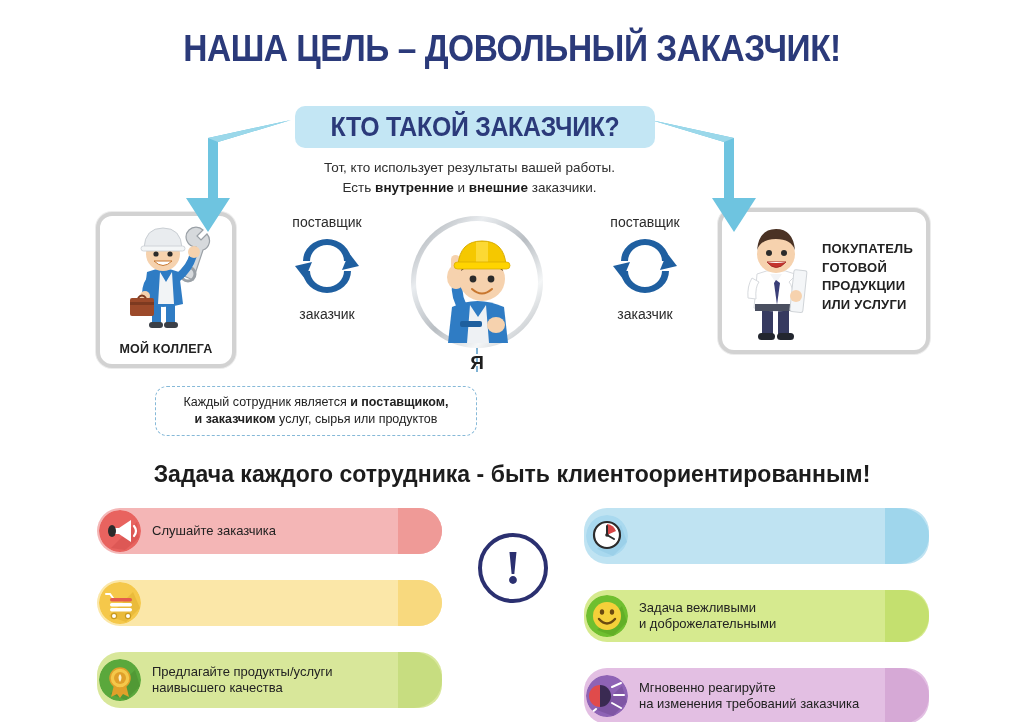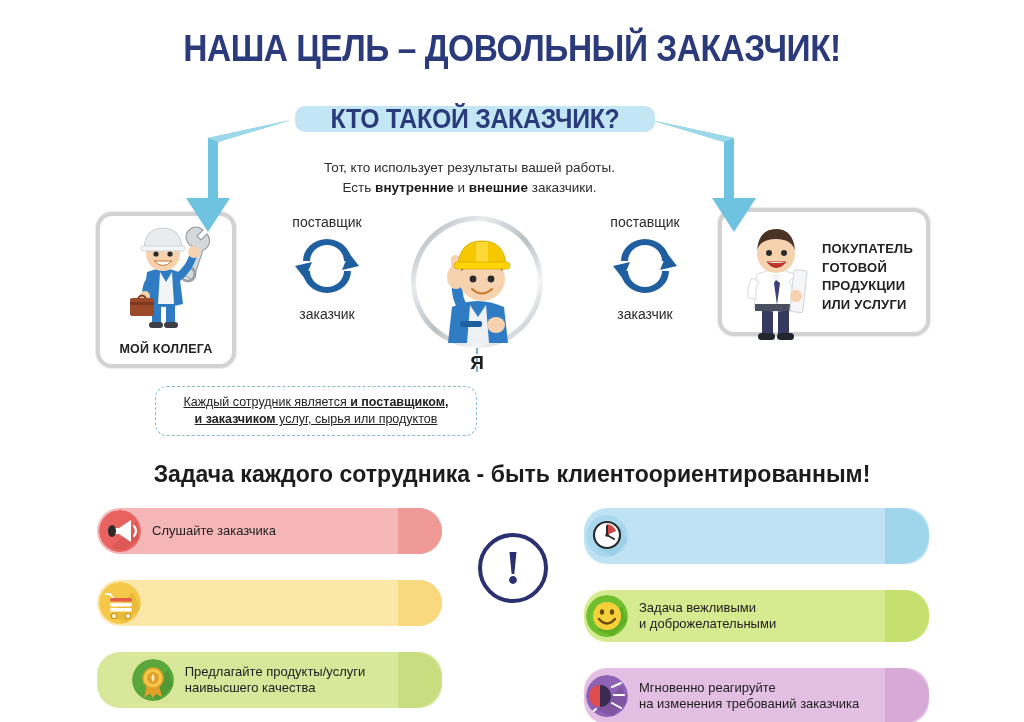--- a/index.html
+++ b/index.html
@@ -17,21 +17,21 @@
     text-align: center;
     font-size: 36px; font-weight: bold;
     letter-spacing: -0.5px;
     color: #2b3a7a;
     transform: scaleX(0.93);
   }
 
   
   .banner {
     position: absolute; top: 106px; left: 295px;
-    width: 360px; height: 26px;
+    width: 360px; height: 42px;
     background: #c3e6f4;
     border-radius: 10px;
     display: flex; align-items: center; justify-content: center;
     z-index: 5;
   }
   .banner-text {
     font-size: 27px; font-weight: bold; color: #2b3a7a;
     transform: scaleX(0.92);
     letter-spacing: -0.3px;
   }
@@ -52,21 +52,21 @@
   
   .person-card {
     position: absolute;
     background: #ffffff;
     border-radius: 16px;
     border: 4px solid #d2d2d2;
     box-shadow: 0 0 0 1px #ececec;
     z-index: 2;
   }
   #card-left  { top: 212px; left: 96px;  width: 140px; height: 156px; }
-  #card-right { top: 208px; left: 718px; width: 212px; height: 128px; }
+  #card-right { top: 208px; left: 718px; width: 212px; height: 146px; }
 
   .card-caption-bottom {
     position: absolute; bottom: 8px; left: 0; width: 100%;
     text-align: center;
     font-size: 12.5px; font-weight: bold; color: #222; letter-spacing: .2px;
   }
   .card-caption-right {
     position: absolute; top: 28px; left: 100px;
     font-size: 13px; font-weight: bold; color: #222;
     line-height: 18.5px; letter-spacing: .2px;
@@ -106,21 +106,21 @@
   
   .callout {
     position: absolute; top: 386px; left: 155px;
     width: 322px; height: 50px;
     border: 1.5px dashed #86b9d8;
     border-radius: 12px;
     display: flex; flex-direction: column;
     align-items: center; justify-content: center;
     background: #fff; z-index: 3;
   }
-  .callout div { font-size: 12.5px; color: #222; line-height: 17px; text-decoration: underline; }
+  .callout div { font-size: 12.5px; color: #222; line-height: 17px; }
   .callout b { font-weight: bold; }
 
   
   .section-heading {
     position: absolute; top: 460px; left: 0; width: 1024px;
     text-align: center;
     font-size: 24px; font-weight: bold; color: #1c1c1c;
     transform: scaleX(0.96);
   }
 
@@ -342,21 +342,21 @@
         <rect x="11" y="16" width="22" height="3.5" rx="1.7" fill="#e45b4c"></rect>
         <rect x="11" y="21" width="22" height="3.5" rx="1.7" fill="#ffffff"></rect>
         <rect x="11" y="26" width="22" height="3.5" rx="1.7" fill="#ffffff"></rect>
         <circle cx="15" cy="34" r="2.6" fill="#ffffff" stroke="#c99a1e" stroke-width="1.2"></circle>
         <circle cx="29" cy="34" r="2.6" fill="#ffffff" stroke="#c99a1e" stroke-width="1.2"></circle>
       </svg>
     </div>
     <div class="pill-cap" style="background: rgb(248, 217, 126);"></div>
   </div>
 
-  <div class="pill" style="height: 56px; background: rgb(216, 231, 154); justify-content: center;">
+  <div class="pill" style="height: 56px; background: rgb(216, 231, 154);">
     <div class="pill-icon">
       <svg width="42" height="42" viewBox="0 0 42 42">
         <circle cx="21" cy="21" r="21" fill="#5aa83c"></circle>
         <path d="M11,35 L36,11 L41,27 L27,41 Z" fill="#478a2d" opacity="0.5"></path>
         <path d="M15,26 l-3,12 6,-3 3,4 2,-12 z" fill="#e0a02a"></path>
         <path d="M27,26 l3,12 -6,-3 -3,4 -2,-12 z" fill="#e0a02a"></path>
         <circle cx="21" cy="19" r="10" fill="#f5c84a" stroke="#e0a02a" stroke-width="1.5"></circle>
         <circle cx="21" cy="19" r="6" fill="#e0a02a"></circle>
         <path d="M21,15 q3,3 0,8 q-3,-5 0,-8 z" fill="#fdf0c8"></path>
       </svg>

